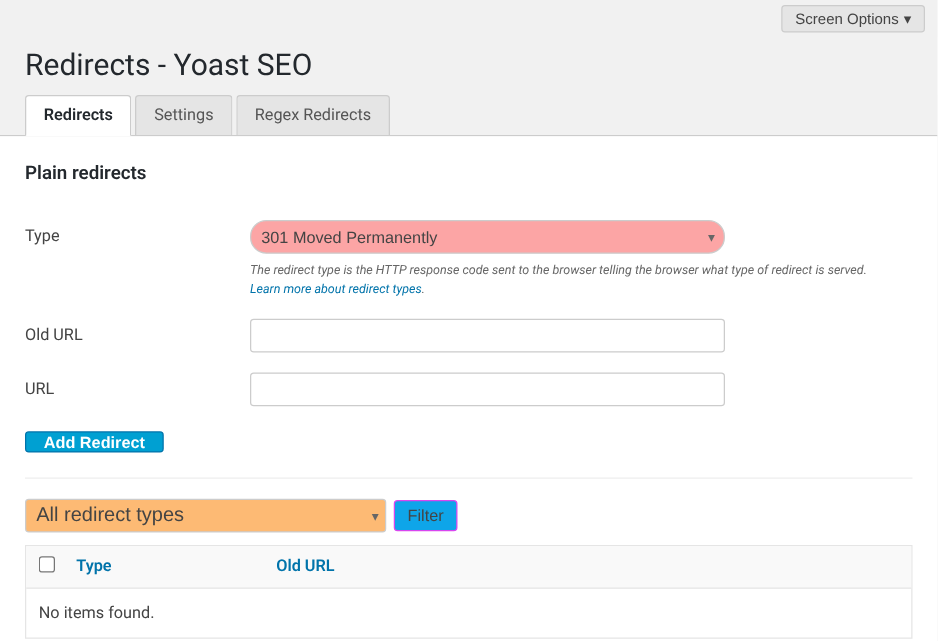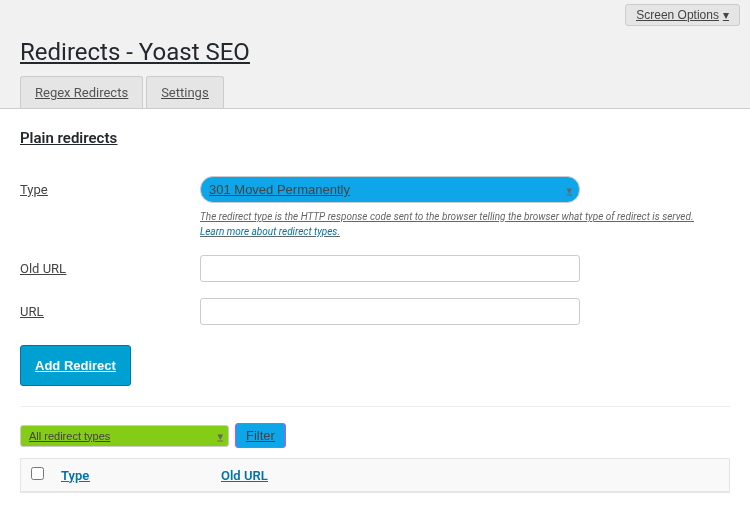--- a/index.html
+++ b/index.html
@@ -1,15 +1,15 @@
 <!DOCTYPE html>
 <html><head>
   <meta charset="utf-8">
   <style>
-    * { box-sizing: border-box; margin: 0; padding: 0; text-decoration: underline; }
+    * { box-sizing: border-box; margin: 0; padding: 0; }
 
     body {
       font-family: -apple-system, BlinkMacSystemFont, "Segoe UI", Roboto, Oxygen, Ubuntu, sans-serif;
       font-size: 13px;
       background: #f1f1f1;
       color: #444;
       width: 750px;
       min-height: 513px;
     }
 
@@ -107,21 +107,21 @@
       display: inline-block;
       width: 100%;
       max-width: 380px;
     }
 
     .select-wrapper select {
       width: 100%;
       padding: 5px 28px 5px 8px;
       border: 1px solid #ccc;
       border-radius: 13px;
-      background: #0ea5e9;
+      background: #fca5a5;
       font-size: 13px;
       color: #444;
       appearance: none;
       -webkit-appearance: none;
       cursor: pointer;
     }
 
     .select-arrow {
       position: absolute;
       right: 8px;
@@ -154,21 +154,21 @@
       border-radius: 3px;
       font-size: 13px;
       color: #444;
       background: #fff;
     }
 
     .btn-primary {
       background: #00a0d2;
       border: 1px solid #0073aa;
       color: #fff;
-      padding: 12px 14px;
+      padding: 0 14px;
       font-size: 13px;
       border-radius: 3px;
       cursor: pointer;
       font-weight: 600;
     }
 
     .filter-row {
       display: flex;
       align-items: center;
       gap: 6px;
@@ -180,22 +180,22 @@
 
     .filter-select-wrapper {
       position: relative;
       display: inline-block;
     }
 
     .filter-select-wrapper select {
       padding: 4px 24px 4px 8px;
       border: 1px solid #ccc;
       border-radius: 3px;
-      background: #84cc16;
-      font-size: 11px;
+      background: #fdba74;
+      font-size: 16px;
       color: #444;
       appearance: none;
       -webkit-appearance: none;
       cursor: pointer;
     }
 
     .filter-select-arrow {
       position: absolute;
       right: 6px;
       top: 50%;
@@ -276,22 +276,23 @@
 <div class="top-bar">
   <button class="screen-options-btn">
     <span>Screen Options</span>
     <span>▾</span>
   </button>
 </div>
 
 <h1 class="page-title">Redirects - Yoast SEO</h1>
 
 <div class="tabs-container">
+  <a class="tab active">Redirects</a>
+  <a class="tab">Settings</a>
   <a class="tab">Regex Redirects</a>
-  <a class="tab">Settings</a>
 </div>
 
 <div class="content-area">
 
   <h2 class="section-title">Plain redirects</h2>
 
   <div class="form-row">
     <div class="form-label">Type</div>
     <div class="form-control">
       <div class="select-wrapper">
@@ -347,15 +348,16 @@
   </div>
 
   <div class="table-container">
     <div class="table-header">
       <div class="th-checkbox">
         <input type="checkbox" class="checkbox-input" style="">
       </div>
       <div class="th-type">Type</div>
       <div class="th-old-url">Old URL</div>
     </div>
+    <div class="table-row-empty">No items found.</div>
   </div>
 
 </div>
 
 </body></html>

